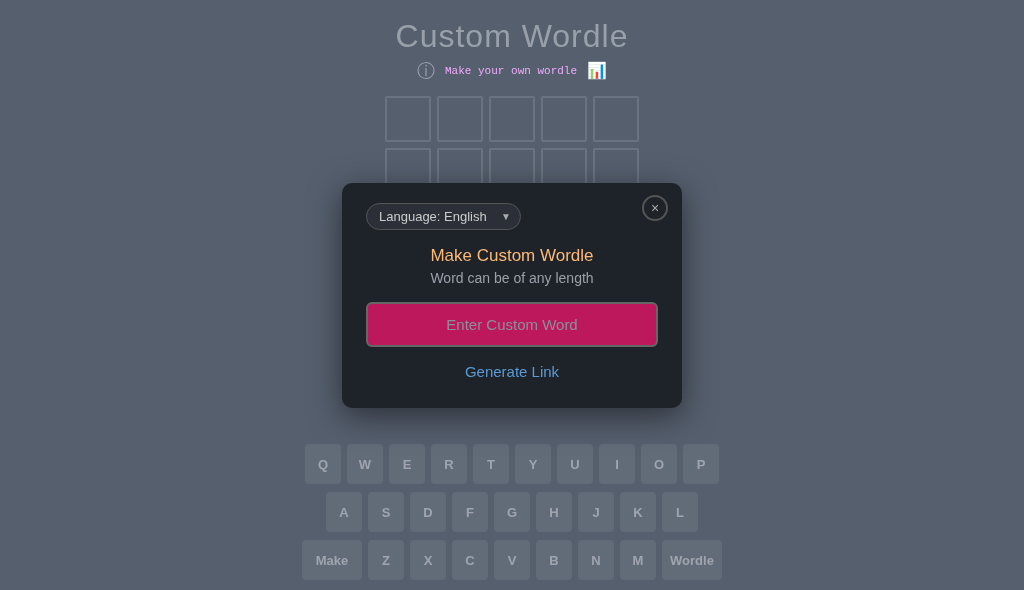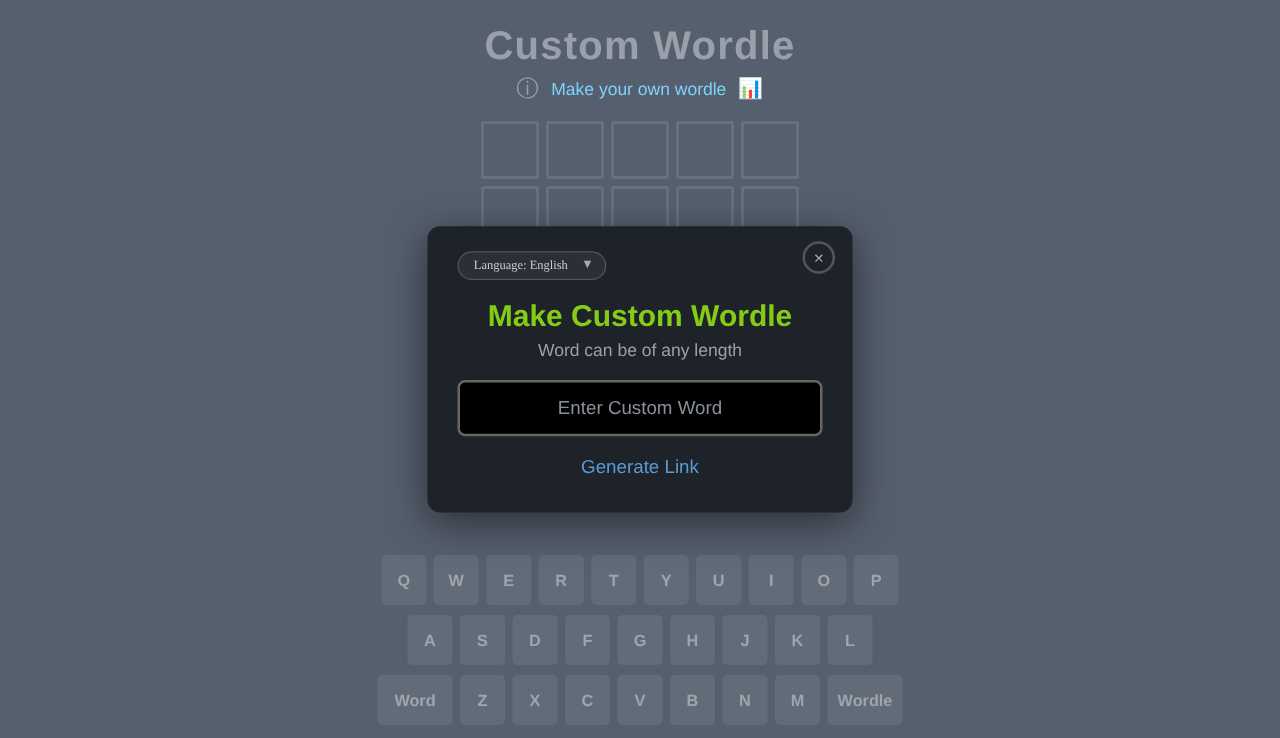--- a/index.html
+++ b/index.html
@@ -20,43 +20,44 @@
     .header {
       width: 100%;
       display: flex;
       flex-direction: column;
       align-items: center;
       padding-top: 18px;
     }
 
     .page-title {
       font-size: 32px;
-      font-weight: bold;
+      font-weight: normal;
       color: #9aa0aa;
       letter-spacing: 1px;
     }
 
     .subtitle-row {
       display: flex;
       align-items: center;
       gap: 10px;
       margin-top: 6px;
     }
 
     .subtitle-icon {
       color: #9aa0aa;
       font-size: 18px;
       line-height: 1;
     }
 
     .subtitle-link {
-      color: #7dd3fc;
-      font-size: 14px;
+      color: #f0abfc;
+      font-size: 11px;
       text-decoration: none;
       cursor: pointer;
+      font-family: Liberation Mono, monospace;
     }
 
     .chart-icon {
       color: #9aa0aa;
       font-size: 16px;
     }
 
     
     .game-grid {
       display: grid;
@@ -153,27 +154,26 @@
       justify-content: center;
       line-height: 1;
     }
 
     .modal-language-select {
       background: #2a2f38;
       color: #ccc;
       border: 1.5px solid #555;
       border-radius: 20px;
       padding: 5px 12px;
-      font-size: 10px;
+      font-size: 13px;
       cursor: pointer;
       appearance: none;
       -webkit-appearance: none;
       padding-right: 28px;
       background-image: none;
-      font-family: Liberation Serif, serif;
     }
 
     .language-wrapper {
       position: relative;
       display: inline-block;
       margin-bottom: 16px;
     }
 
     .language-wrapper::after {
       content: '▼';
@@ -181,36 +181,36 @@
       right: 10px;
       top: 50%;
       transform: translateY(-50%);
       font-size: 10px;
       color: #aaa;
       pointer-events: none;
     }
 
     .modal-title {
       text-align: center;
-      color: #84cc16;
-      font-size: 24px;
-      font-weight: bold;
+      color: #fdba74;
+      font-size: 17px;
+      font-weight: normal;
       margin-bottom: 4px;
     }
 
     .modal-subtitle {
       text-align: center;
       color: #9aa0aa;
       font-size: 14px;
       margin-bottom: 16px;
     }
 
     .custom-word-input {
       width: 100%;
-      background: #000000;
+      background: #be185d;
       border: 2px solid #666;
       border-radius: 6px;
       color: #ccc;
       font-size: 15px;
       padding: 12px 16px;
       text-align: center;
       outline: none;
       margin-bottom: 12px;
     }
 
@@ -282,21 +282,21 @@
       <button class="key key-normal">S</button>
       <button class="key key-normal">D</button>
       <button class="key key-normal">F</button>
       <button class="key key-normal">G</button>
       <button class="key key-normal">H</button>
       <button class="key key-normal">J</button>
       <button class="key key-normal">K</button>
       <button class="key key-normal">L</button>
     </div>
   <div class="keyboard-row" id="keyboard-row-3">
-      <button class="key key-wide">Word</button>
+      <button class="key key-wide">Make</button>
       <button class="key key-normal">Z</button>
       <button class="key key-normal">X</button>
       <button class="key key-normal">C</button>
       <button class="key key-normal">V</button>
       <button class="key key-normal">B</button>
       <button class="key key-normal">N</button>
       <button class="key key-normal">M</button>
       <button class="key key-wide">Wordle</button>
     </div>
 </div>

